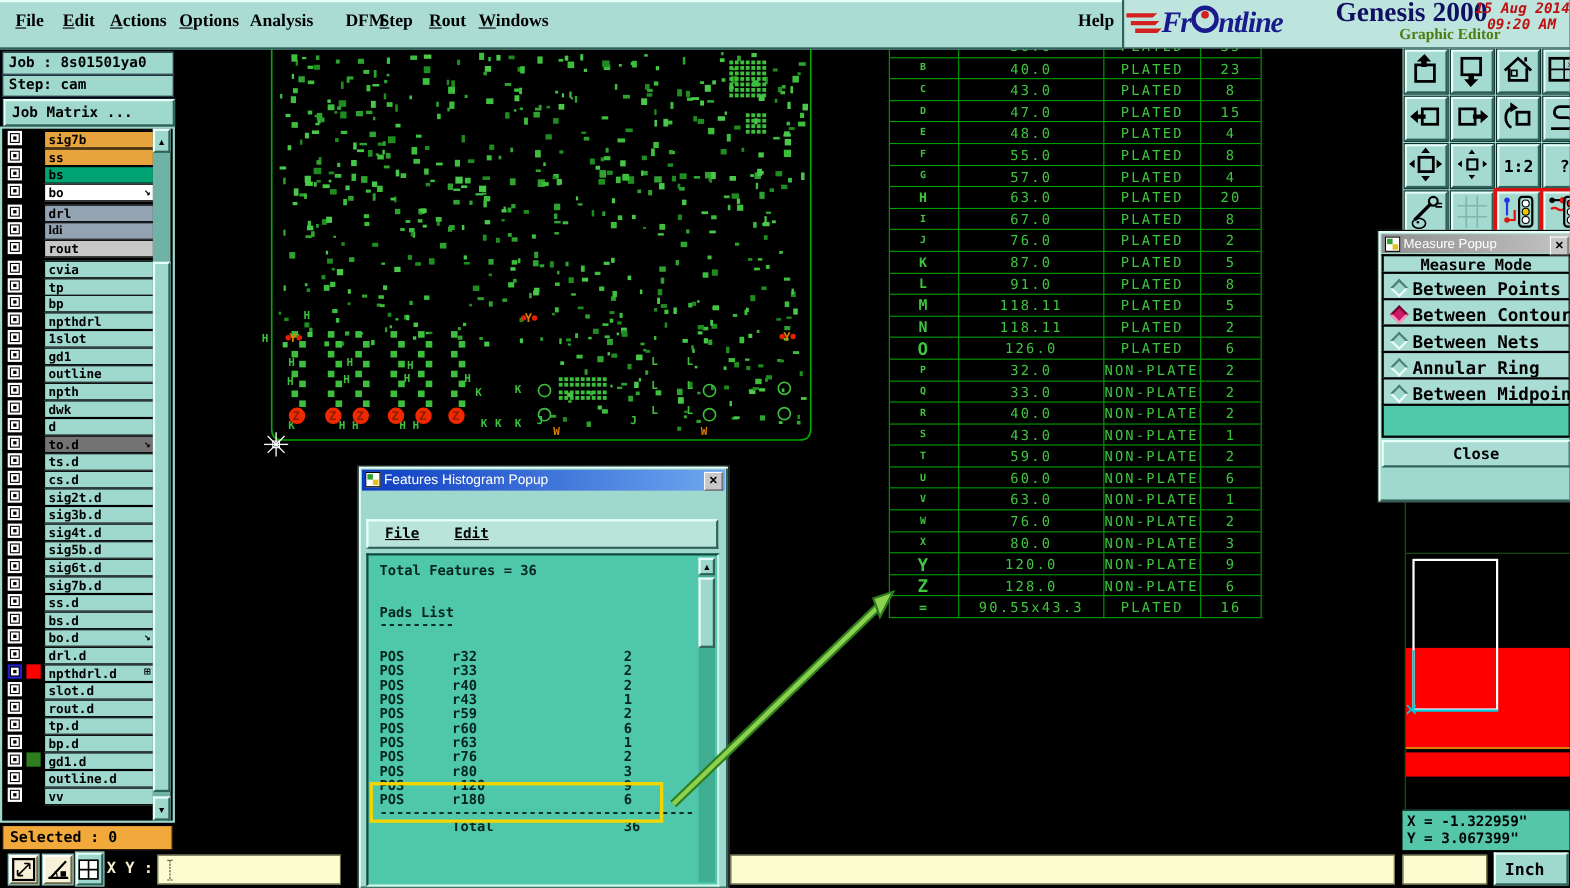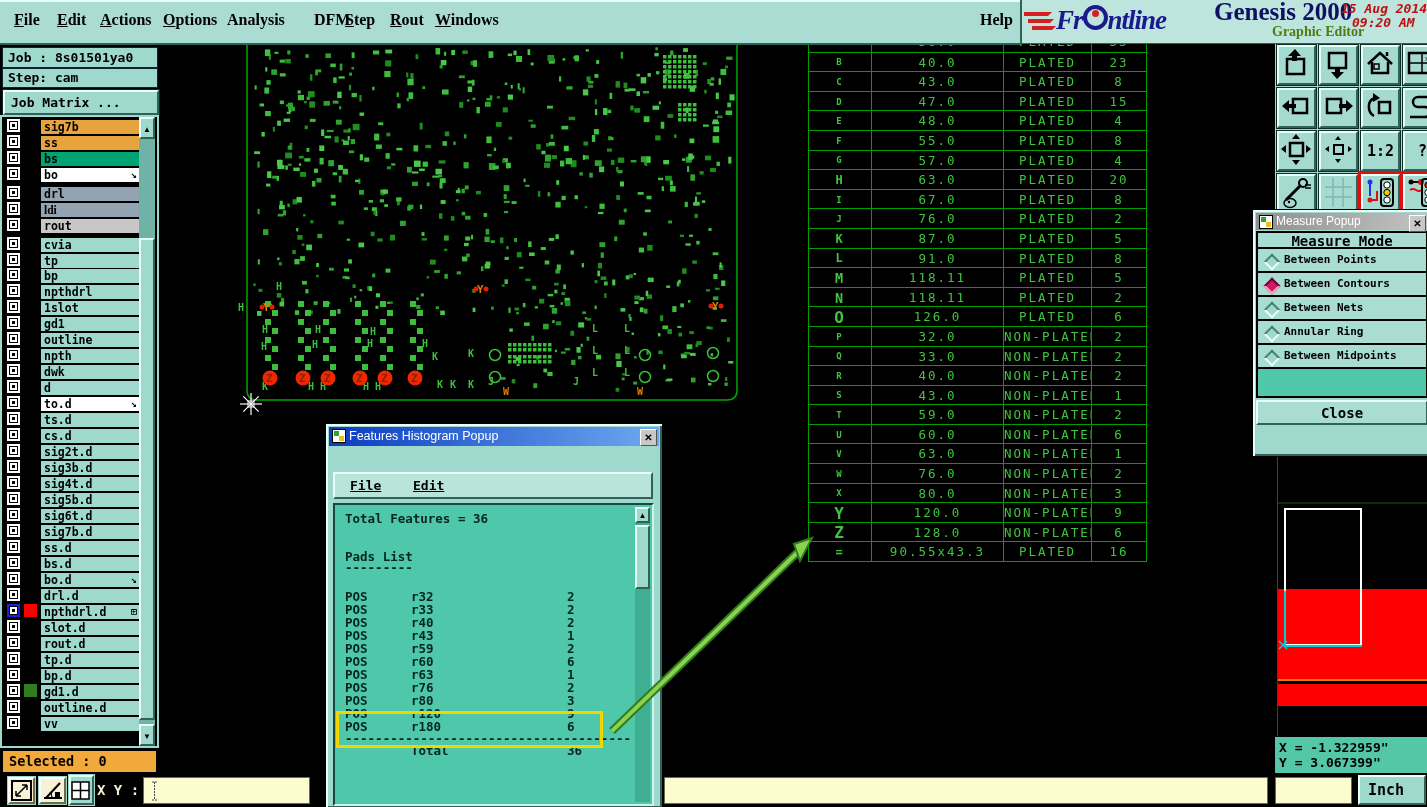--- a/index.html
+++ b/index.html
@@ -94,21 +94,21 @@
   #hl-box{left:336px;top:711px;width:261px;height:31px;border:3px solid #F5D500;z-index:35;}
   
   #measure{left:1252px;top:209px;width:178px;height:246px;background:#9FD8CC;z-index:20;
     border:1px solid #000;box-shadow:inset 2px 2px 0 #E6FFF8, inset -2px -2px 0 #2F6359;}
   #meas-title{position:absolute;left:3px;top:3px;right:3px;height:17px;background:linear-gradient(90deg,#8F8F8F,#C4C4C4);
     color:#fff;font-size:12px;line-height:17px;padding-left:20px;}
   .m-row{position:relative;margin:0 3px;height:26px;background:#A9DCD2;border:2px solid #000;margin-top:-2px;box-sizing:border-box;}
   .m-row .dia{position:absolute;left:8px;top:7px;width:8px;height:8px;transform:rotate(45deg);background:#9FD8CC;
     border:2px solid;border-color:#4A8178 #E8FFF8 #E8FFF8 #4A8178;}
   .m-row .dia.sel{background:#D01868;border-color:#6A0830 #FF9AC0 #FF9AC0 #6A0830;}
-  .m-row .mlbl{position:absolute;left:26px;top:4px;font-size:11px;color:#000;white-space:nowrap;}
+  .m-row .mlbl{position:absolute;left:26px;top:4px;font-size:16px;color:#000;white-space:nowrap;}
   #meas-header{margin:0 3px;height:18px;background:#A9DCD2;border:2px solid #000;border-bottom:none;
     text-align:center;font-size:14px;color:#000;line-height:17px;box-sizing:border-box;}
   #meas-band{margin:0 3px;height:31px;background:#4FC7A8;border:2px solid #000;margin-top:-2px;box-sizing:border-box;}
   #meas-close{margin:2px 3px 0 3px;height:25px;background:#A9DCD2;text-align:center;font-size:14px;color:#000;line-height:23px;
     border-top:2px solid #E6FFF8;border-left:2px solid #E6FFF8;border-bottom:2px solid #2F6359;border-right:2px solid #2F6359;box-sizing:border-box;}
   
   #tool-panel{left:1275px;top:43px;width:152px;height:166px;background:#9FD8CC;z-index:10;}
   .tb-btn{position:absolute;width:39px;height:40px;background:#A5DAD0;box-sizing:border-box;
     border-top:2px solid #E6FFF8;border-left:2px solid #E6FFF8;border-bottom:2px solid #2F6359;border-right:2px solid #2F6359;
     outline:1px solid #0A2E28;text-align:center;color:#000;}
@@ -223,21 +223,21 @@
       <div class="lrow">
         <span class="cb"></span>
         <div class="lbl mono" style="background: rgb(159, 216, 204);">dwk</div>
       </div>
       <div class="lrow">
         <span class="cb"></span>
         <div class="lbl mono" style="background: rgb(159, 216, 204);">d</div>
       </div>
       <div class="lrow">
         <span class="cb"></span>
-        <div class="lbl mono" style="background: #ffffff;">to.d<span class="glyph">↘</span></div>
+        <div class="lbl mono" style="background: #737373;">to.d<span class="glyph">↘</span></div>
       </div>
       <div class="lrow">
         <span class="cb"></span>
         <div class="lbl mono" style="background: rgb(159, 216, 204);">ts.d</div>
       </div>
       <div class="lrow">
         <span class="cb"></span>
         <div class="lbl mono" style="background: rgb(159, 216, 204);">cs.d</div>
       </div>
       <div class="lrow">

